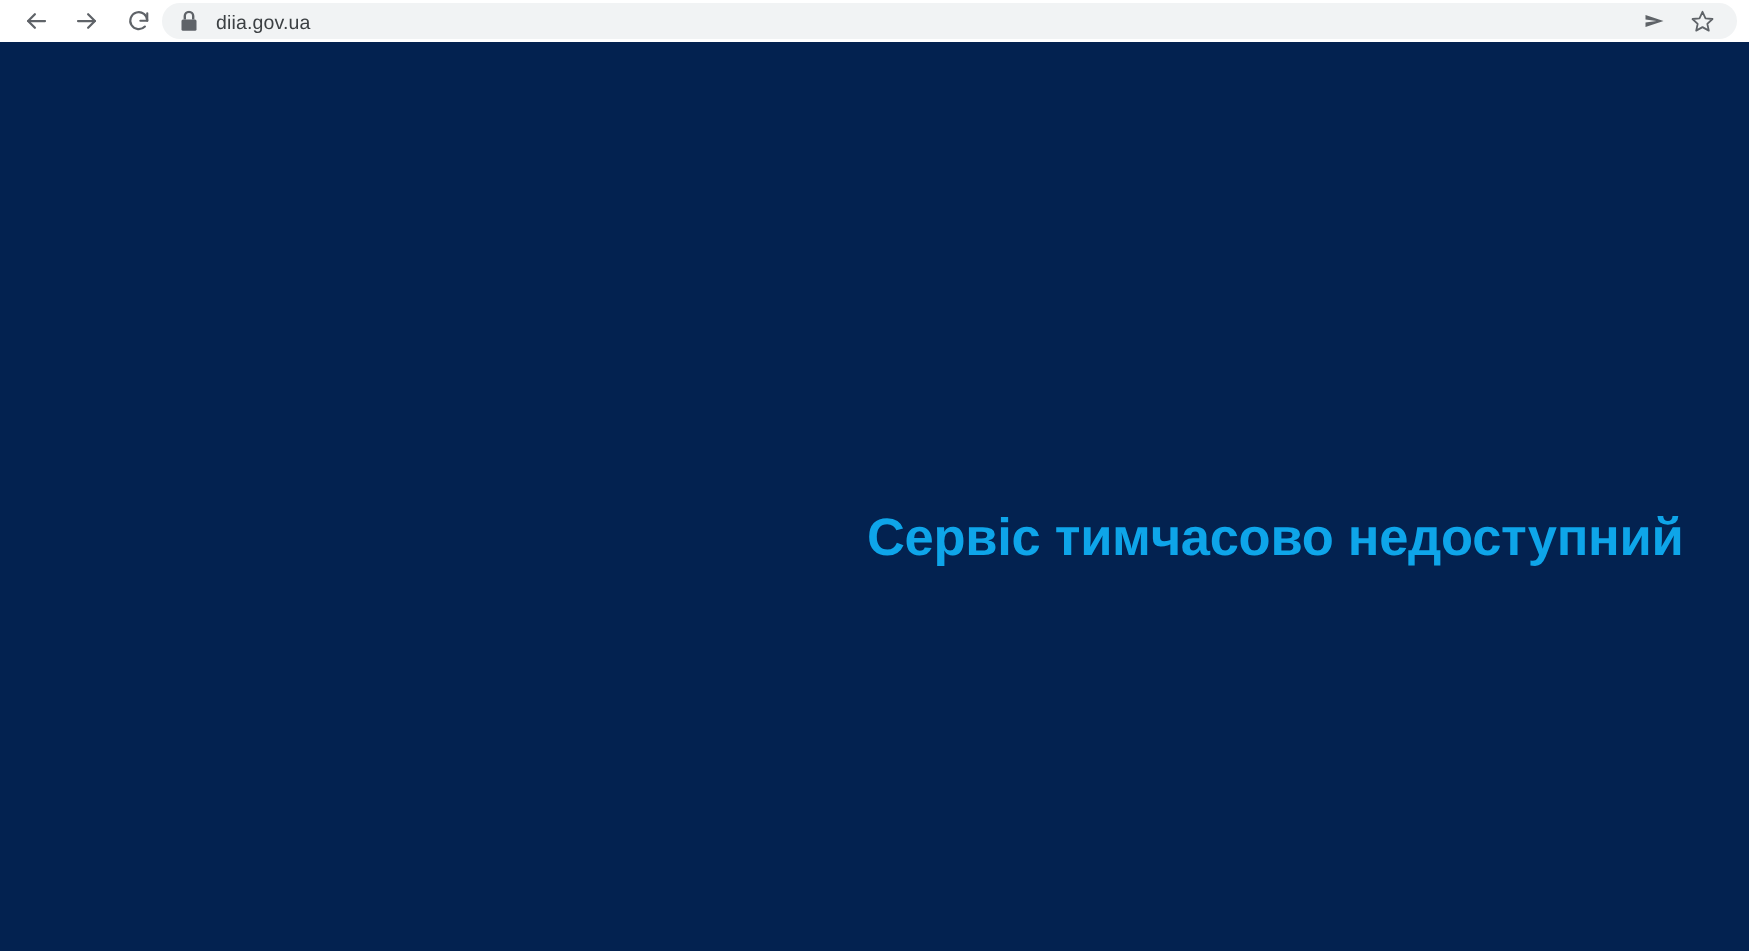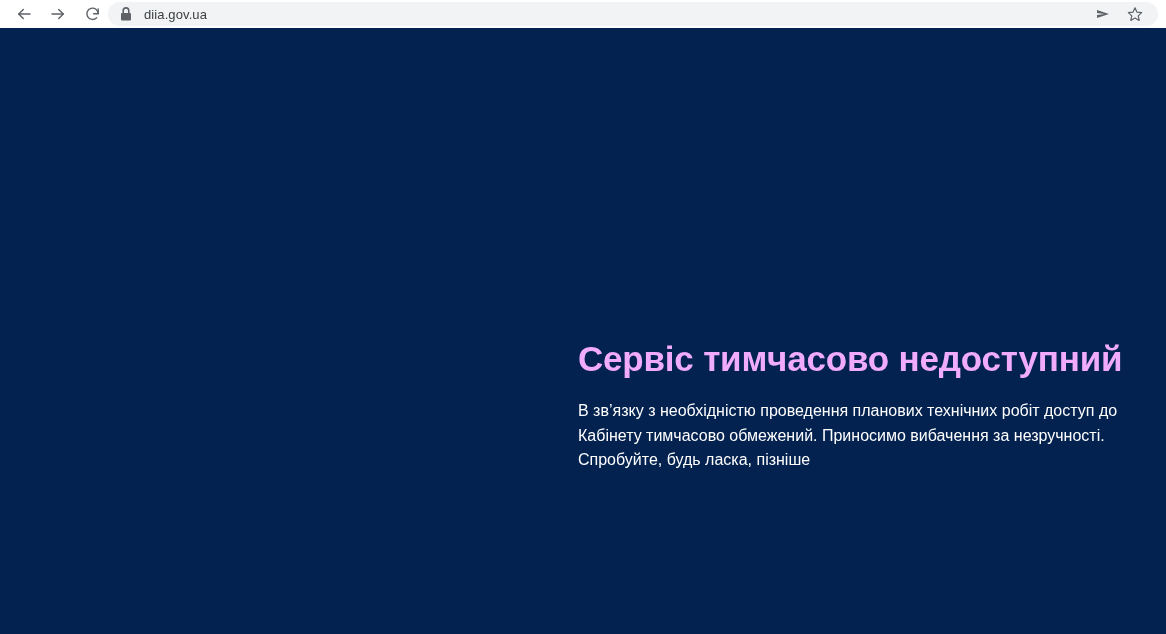--- a/index.html
+++ b/index.html
@@ -94,21 +94,21 @@
   .error-block {
     position: absolute;
     left: 578px;
     top: 310px;
     width: 575px;
   }
   .error-title {
     margin: 0;
     font-size: 35px;
     font-weight: bold;
-    color: #f0abfc;
+    color: #0ea5e9;
     line-height: 1.18;
     letter-spacing: -0.2px;
     white-space: nowrap;
   }
   .error-desc {
     margin: 20px 0 0 0;
     font-size: 16px;
     line-height: 1.52;
     color: #ffffff;
     max-width: 572px;
@@ -165,15 +165,14 @@
       <svg width="16" height="16" viewBox="0 0 24 24" fill="none" stroke="currentColor" stroke-width="1.8" stroke-linejoin="round">
         <polygon points="12 2.8 15 9.3 22 10 16.8 14.8 18.3 21.6 12 18.1 5.7 21.6 7.2 14.8 2 10 9 9.3"></polygon>
       </svg>
     </span>
   </div>
 </div>
 
 <div class="page">
   <div class="error-block">
     <h1 class="error-title">Сервіс тимчасово недоступний</h1>
-    <p class="error-desc">В зв’язку з необхідністю проведення планових технічних робіт доступ до Кабінету тимчасово обмежений. Приносимо вибачення за незручності. Спробуйте, будь ласка, пізніше</p>
   </div>
 </div>
 
 </body></html>

